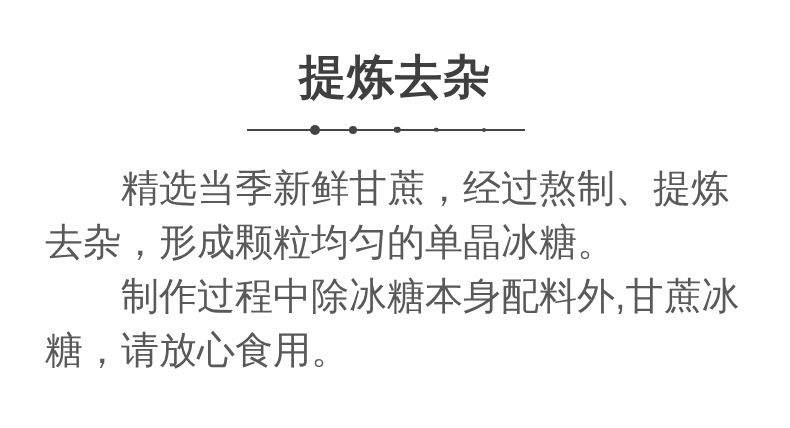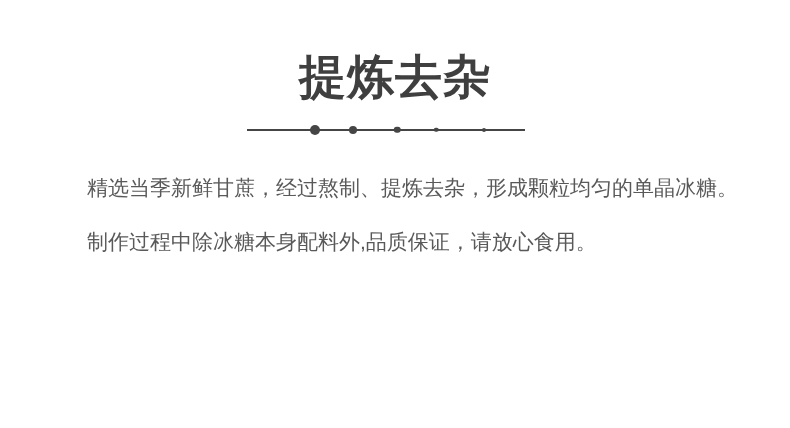--- a/index.html
+++ b/index.html
@@ -48,21 +48,21 @@
     top: 50%;
     transform: translate(-50%, -50%);
     border-radius: 50%;
     background: var(--divider-color, #454545);
   }
   .description {
     position: absolute;
     left: 45px;
     top: 161px;
     width: 695px;
-    font-size: 21px;
+    font-size: 38px;
     line-height: 54px;
     color: var(--body-color, #595959);
     letter-spacing: 0;
   }
   .description p {
     margin: 0;
     padding: 0;
     text-indent: 2em;
   }
 </style>
@@ -78,16 +78,16 @@
 
   <span class="dot" style="left: 68px; width: 10px; height: 10px;"></span>
       <span class="dot" style="left: 106px; width: 8px; height: 8px;"></span>
       <span class="dot" style="left: 150px; width: 6.5px; height: 6.5px;"></span>
       <span class="dot" style="left: 189px; width: 4.5px; height: 4.5px;"></span>
       <span class="dot" style="left: 237px; width: 4px; height: 4px;"></span>
     </div>
 
   <div class="description">
     <p>精选当季新鲜甘蔗，经过熬制、提炼去杂，形成颗粒均匀的单晶冰糖。</p>
-    <p>制作过程中除冰糖本身配料外,品质保证，请放心食用。</p>
+    <p>制作过程中除冰糖本身配料外,甘蔗冰糖，请放心食用。</p>
   </div>
 
 </div>
 
 </body></html>

